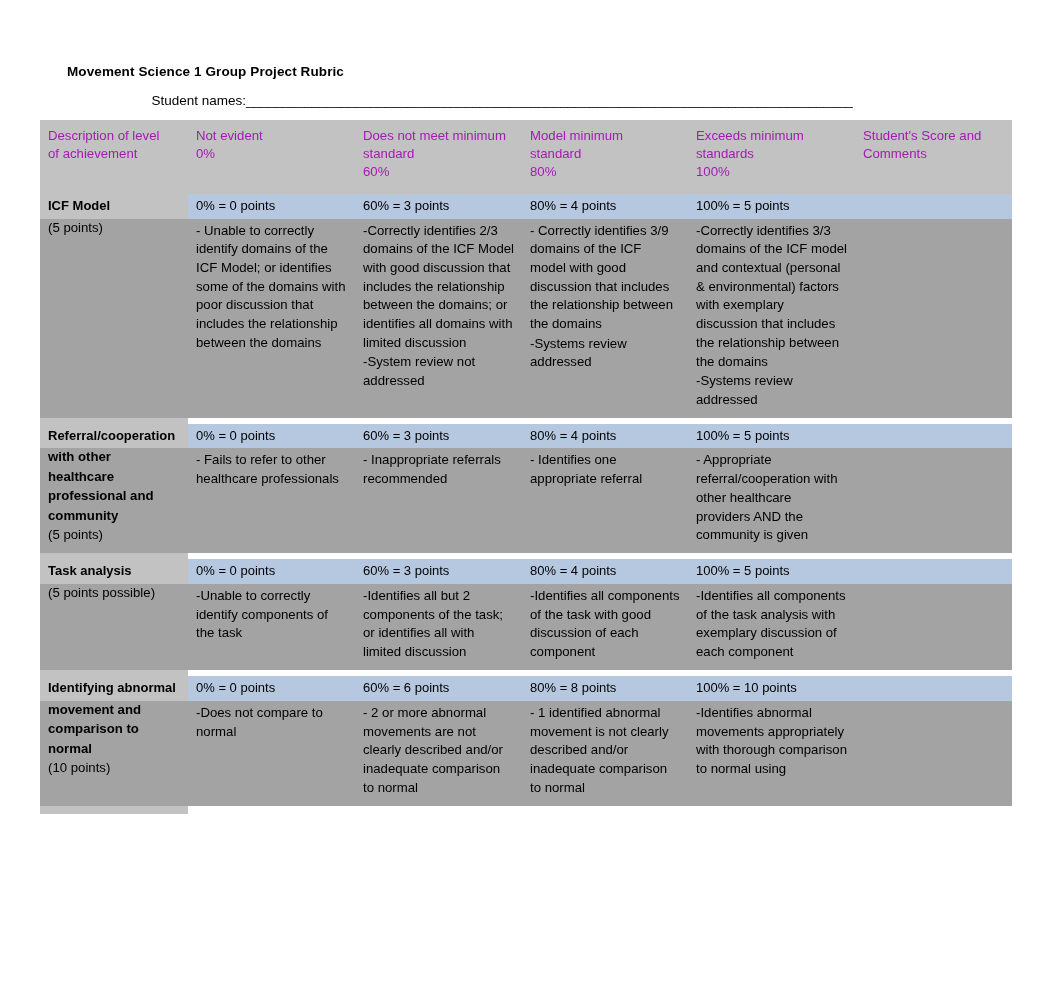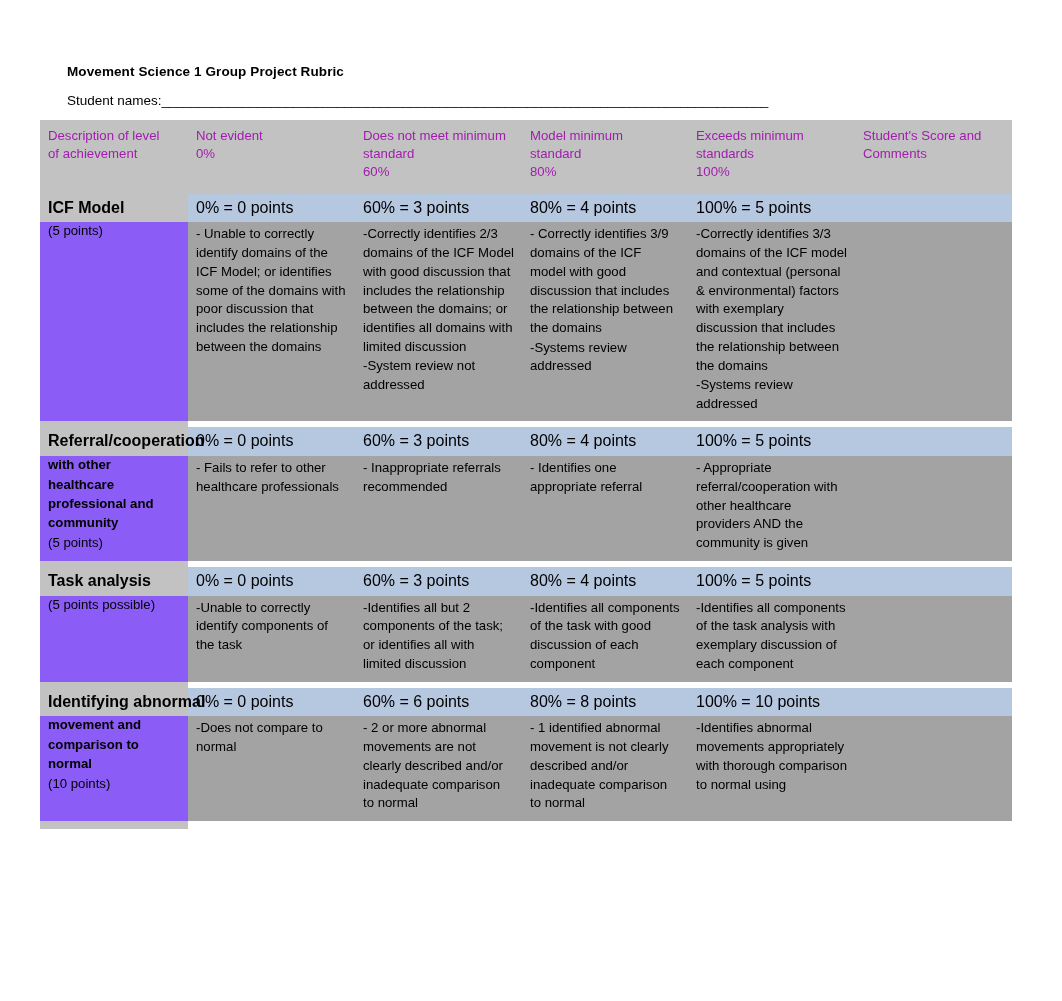--- a/index.html
+++ b/index.html
@@ -34,20 +34,21 @@
   }
 
   .student-line {
     position: absolute;
     left: 67px;
     top: 93px;
     font-size: 13.5px;
     white-space: nowrap;
     overflow: hidden;
     width: 870px;
+    text-align: center;
   }
   .student-line .underscores {
     letter-spacing: -0.2px;
   }
 
   
   .rubric {
     position: absolute;
     left: 40px;
     top: 120px;
@@ -78,38 +79,38 @@
     font-size: 13.2px;
     color: #a21caf;
   }
   .hdr-row td .line { display: block; }
 
   
   .scale-row td {
     background: #b6c7e0;
     padding: 4px 8px 4px 8px;
     line-height: 1.3;
-    font-size: 16px;
+    font-size: 13px;
     white-space: nowrap;
   }
   .scale-row td.first {
     background: #c2c2c2;
     font-weight: bold;
   }
   .scale-row td.blank { background: #b6c7e0; }
 
   
   .body-row td {
     background: #a3a3a3;
     padding: 3px 8px 8px 8px;
     line-height: 1.42;
     font-size: 13.2px;
   }
   .body-row td.first {
-    background: #8b5cf6;
+    background: #a3a3a3;
     font-weight: bold;
     padding-top: 0px;
   }
   .body-row td.first .pts {
     font-weight: normal;
   }
   .body-row .para { display: block; }
   .body-row .para + .para { margin-top: 0.05em; }
 
   .spacer-row td {

